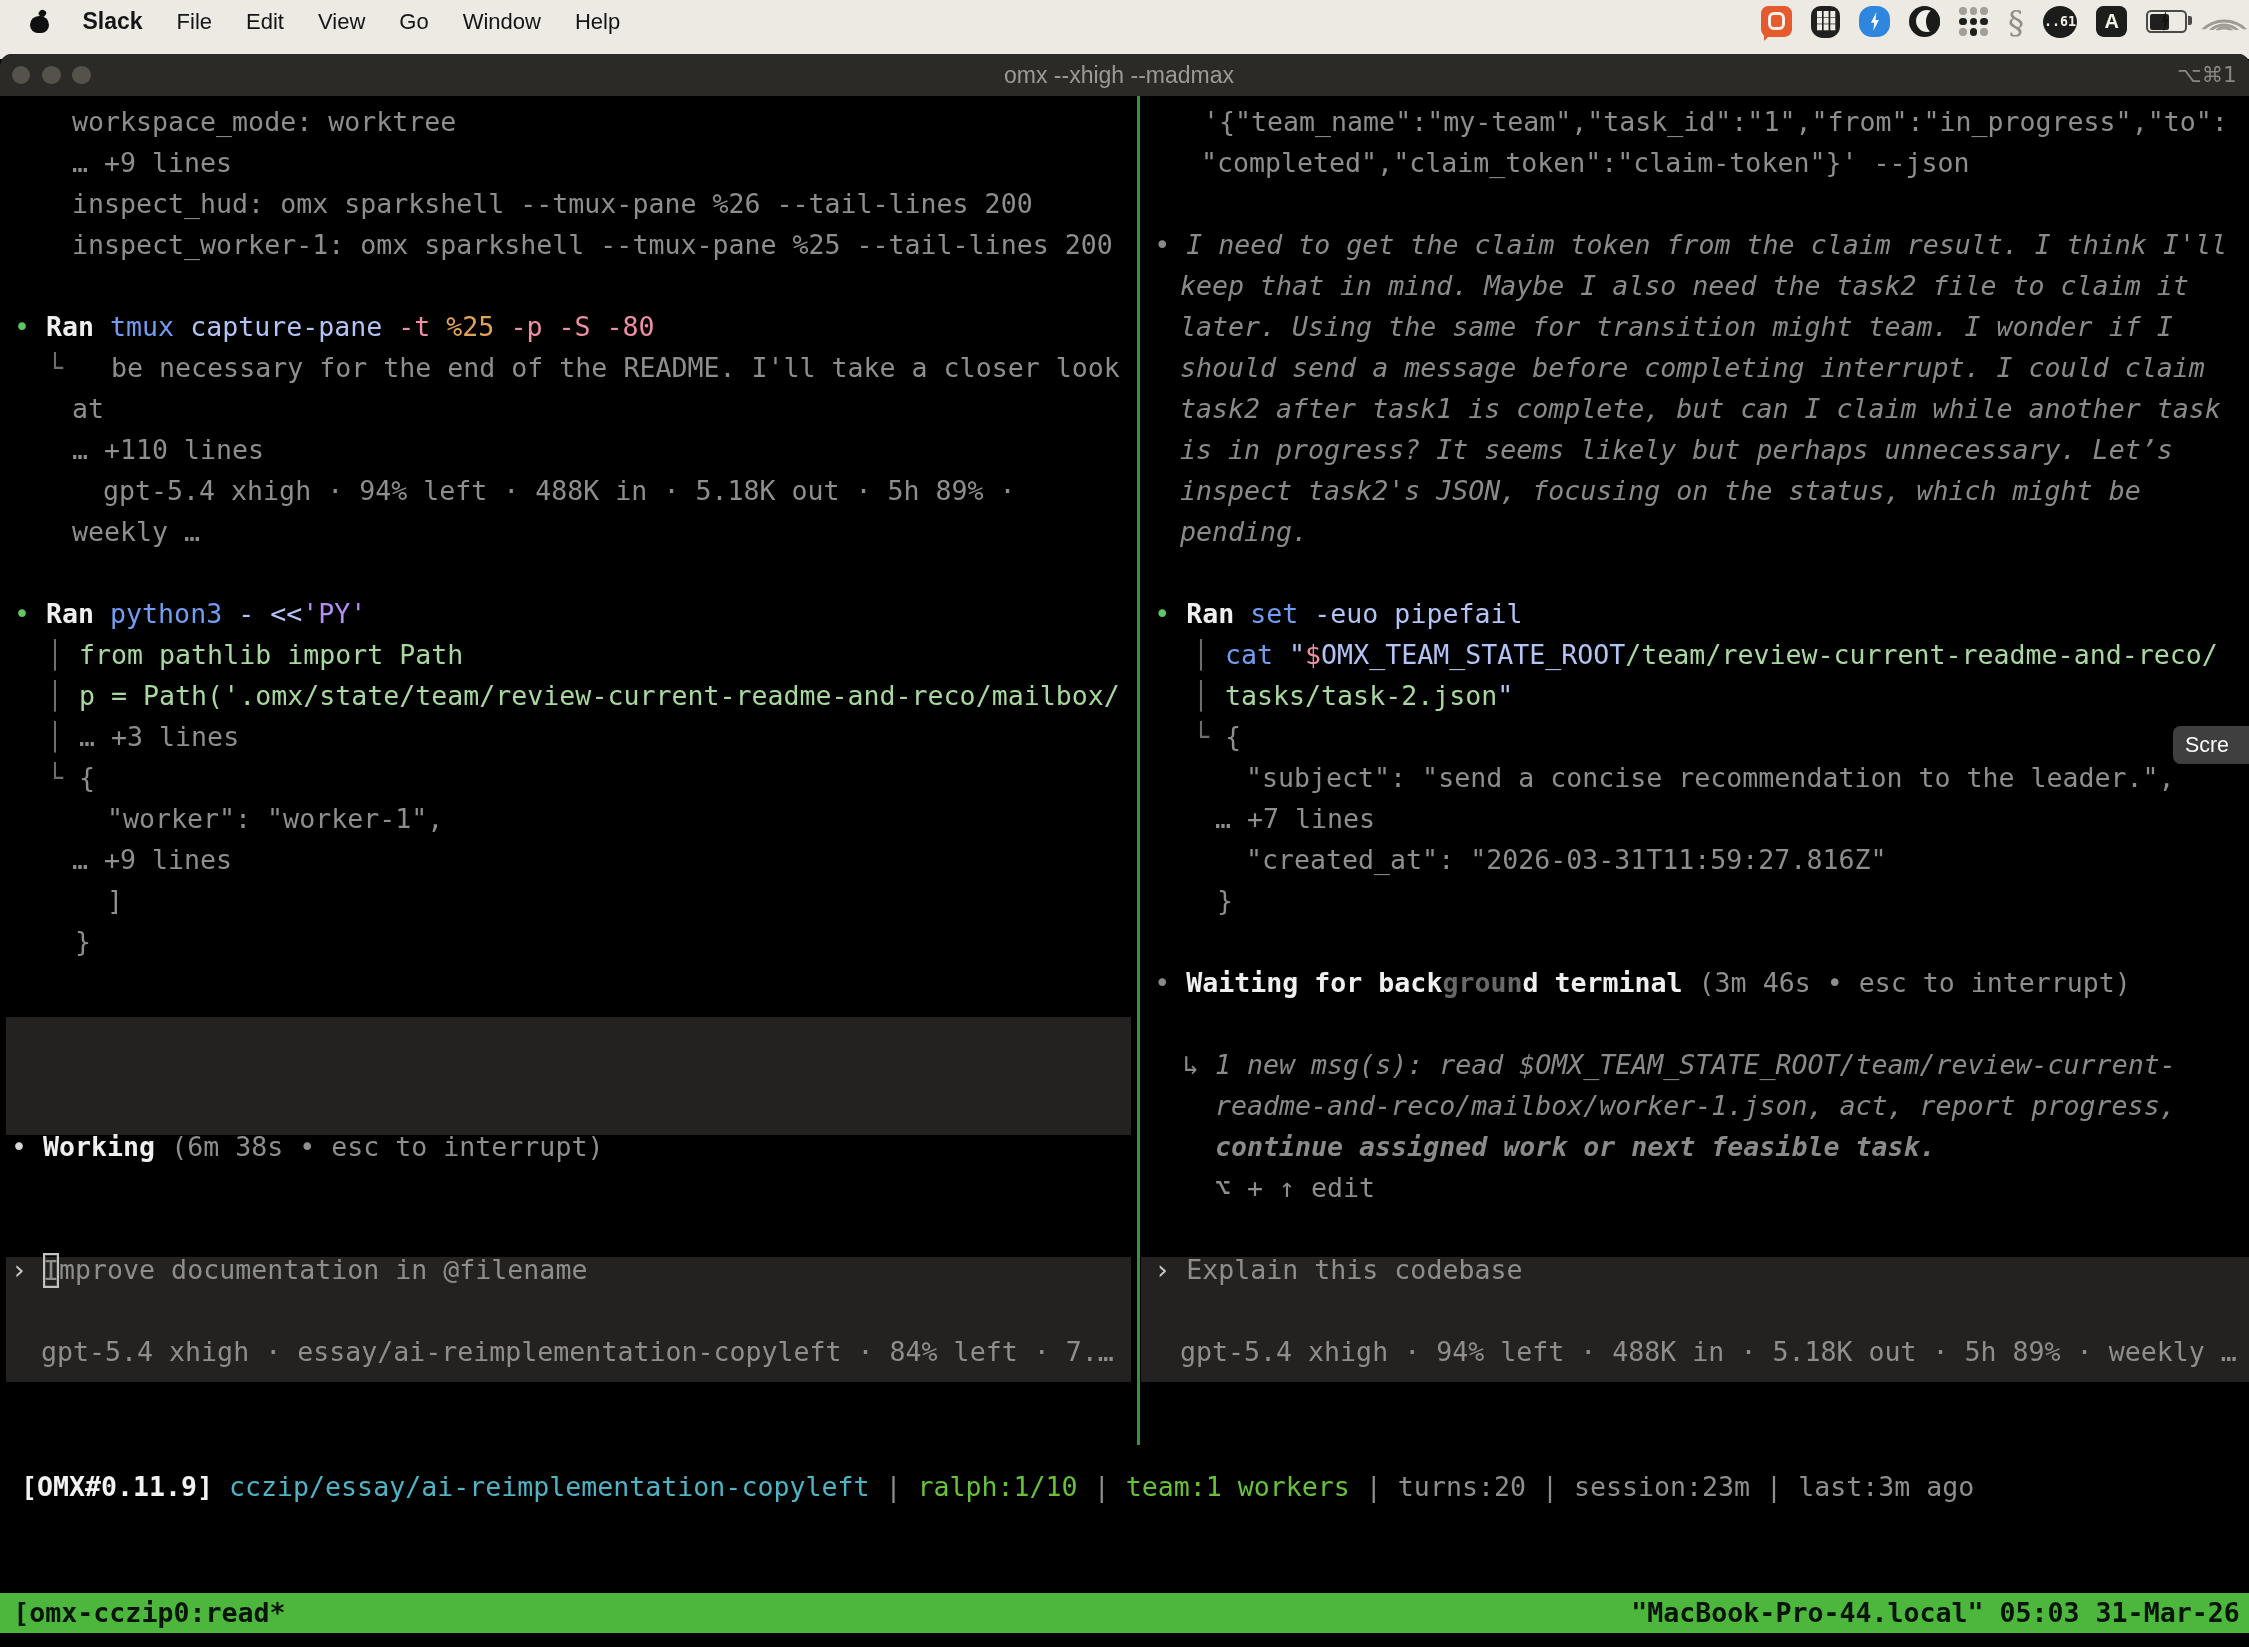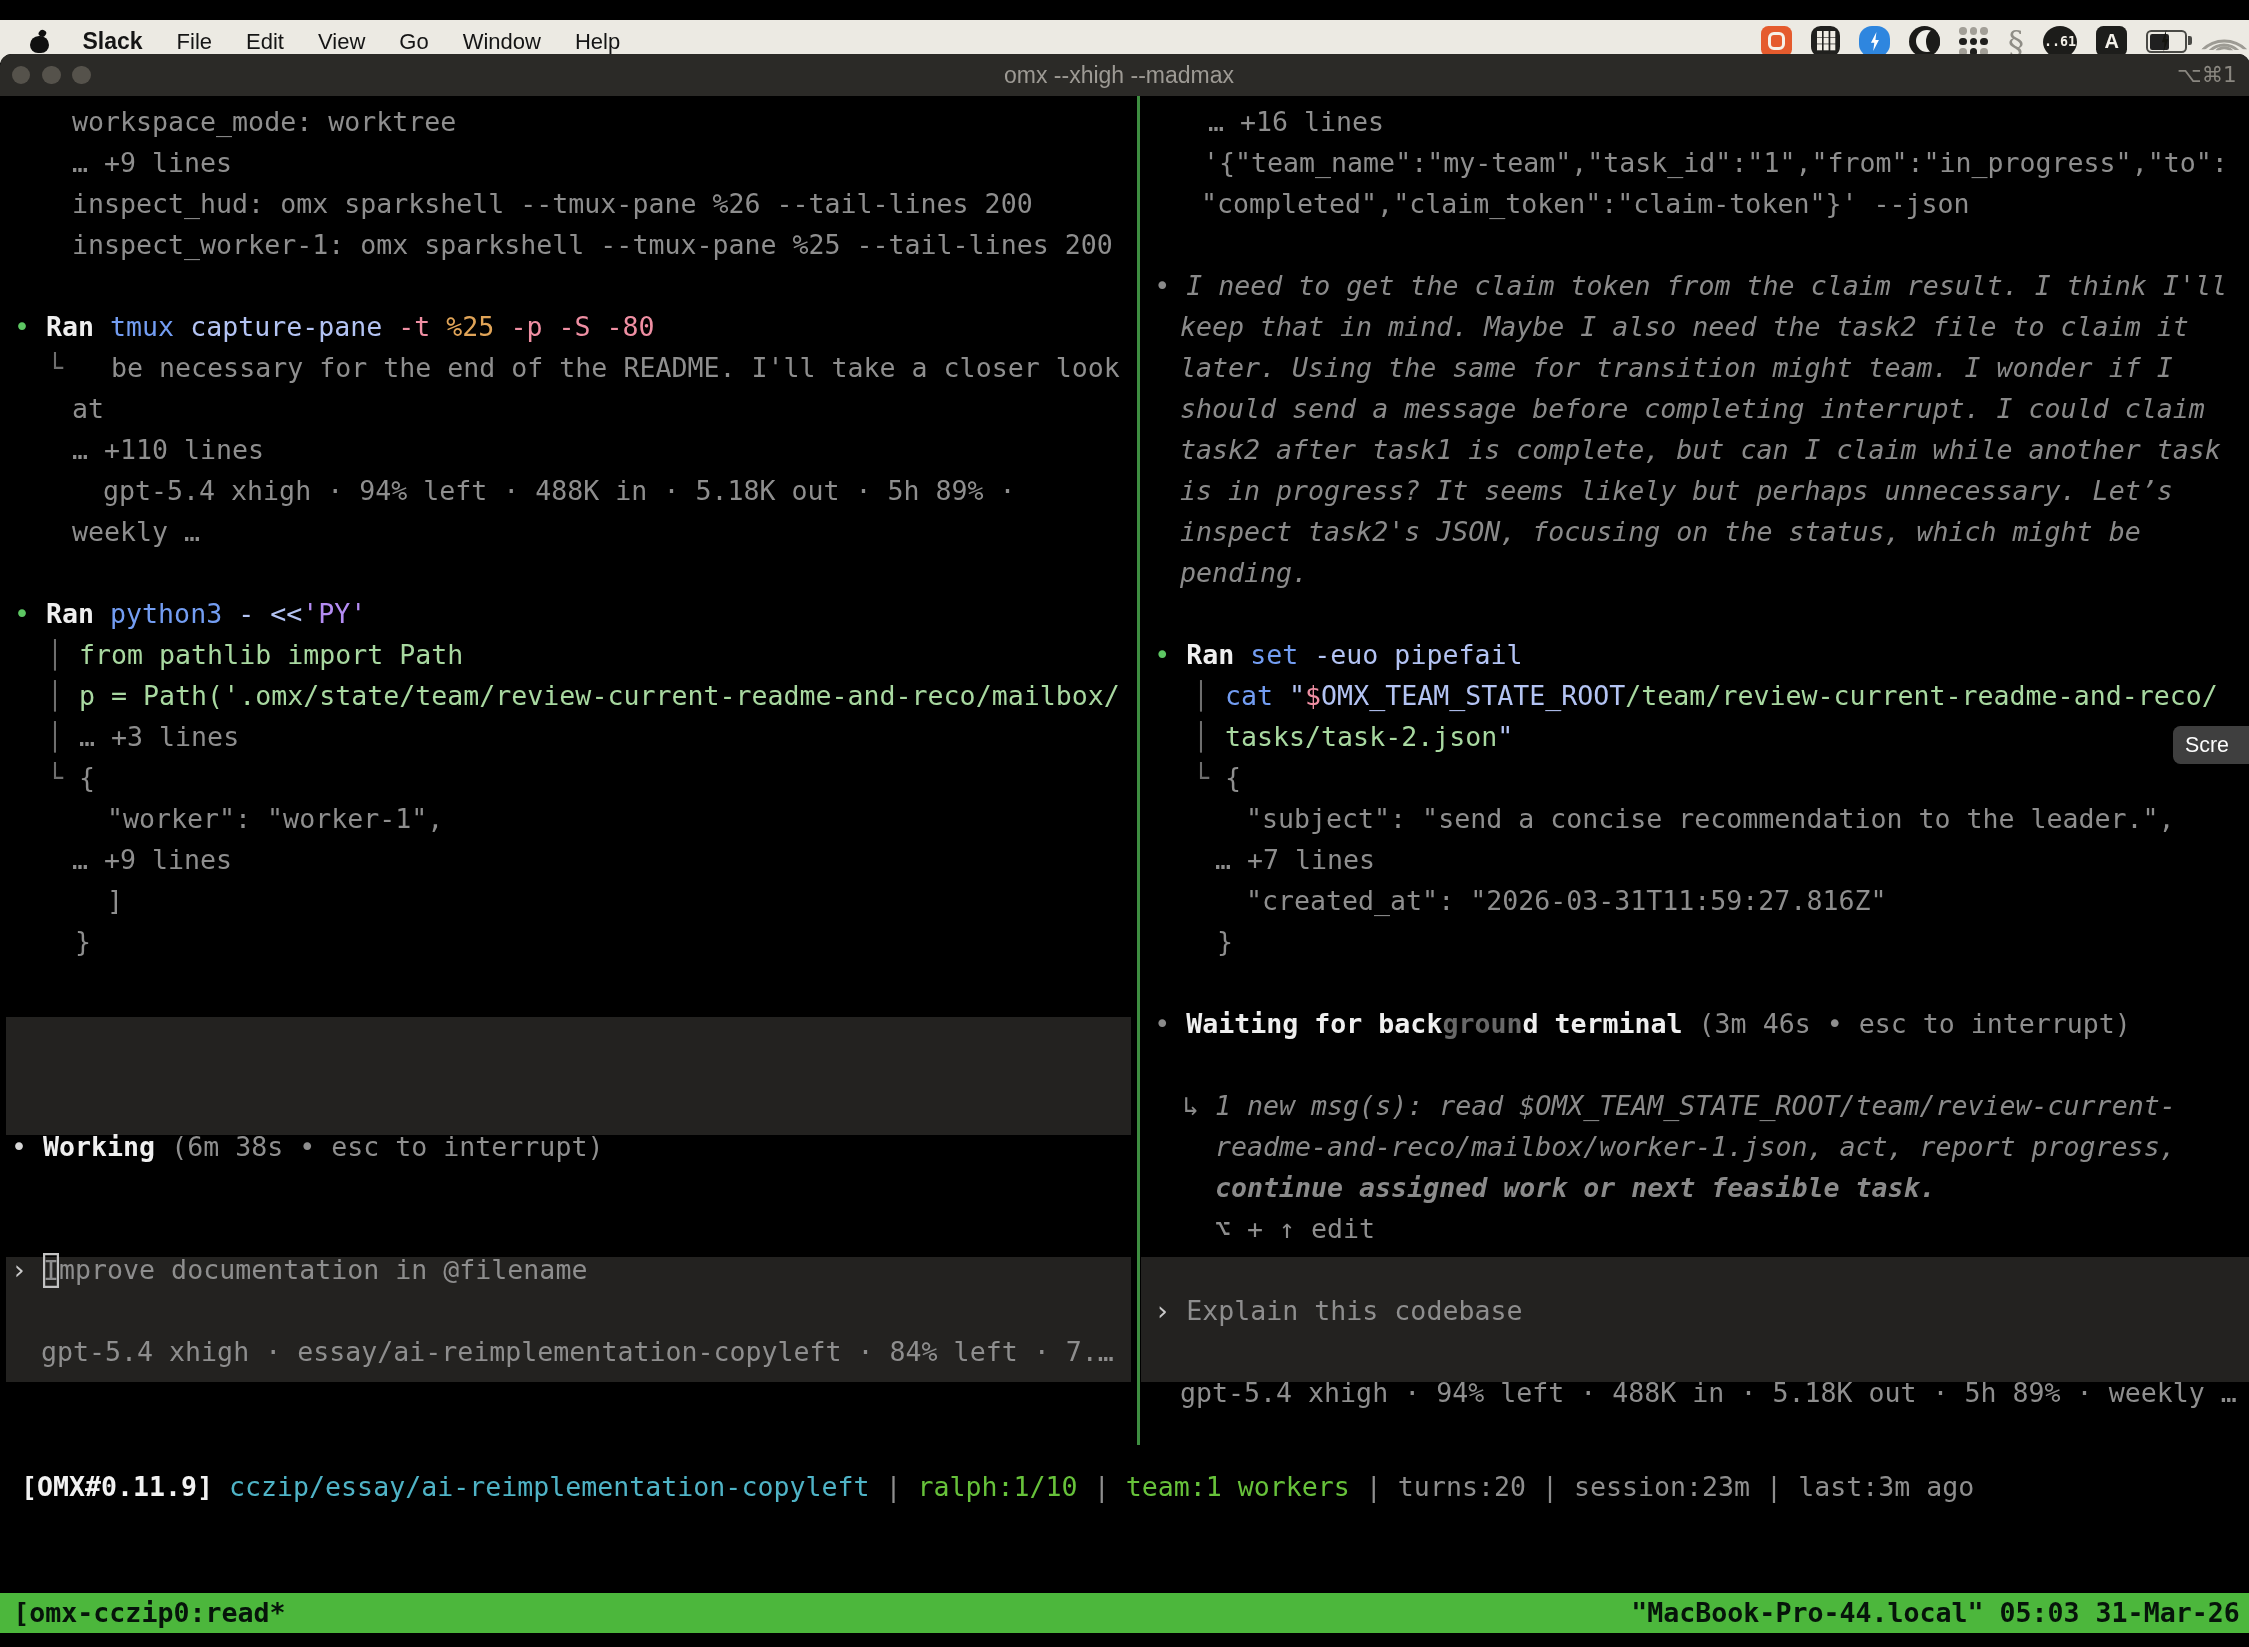--- a/index.html
+++ b/index.html
@@ -1,19 +1,19 @@
 <!DOCTYPE html>
 <html style="font-size:11.8px"><head>
 <meta charset="utf-8">
 <style>
   html,body{margin:0;padding:0;background:#000;}
   .screen{position:relative;width:2250px;height:1648px;background:#000;overflow:hidden;font-family:"Liberation Sans",sans-serif;}
 
   
-  .menubar{position:absolute;top:0;left:0;width:100%;height:43px;background:#eceae3;z-index:1;margin-top:20px;}
+  .menubar{position:absolute;top:0;left:0;width:100%;height:43px;background:#eceae3;z-index:1;}
   .deskgap{position:absolute;top:43px;left:0;width:100%;height:16px;background:#eceae3;z-index:0;}
   .menus{position:absolute;left:29.5px;top:0;height:43px;display:flex;align-items:center;gap:34px;font-size:22px;color:#151515;}
   .menus .menu-item.app{font-weight:bold;font-size:23px;}
   .apple{width:19px;height:23.6px;position:relative;display:inline-block;}
   .apple::before{content:"";position:absolute;bottom:0;left:0;width:19px;height:17.7px;background:#101010;border-radius:8.9px 8.9px 8px 8px;}
   .apple::after{content:"";position:absolute;top:0px;left:9.6px;width:7.4px;height:6.6px;background:#101010;border-radius:60% 40% 60% 40%;transform:rotate(32deg);}
   .statusicons{position:absolute;right:8.9px;top:0;height:43px;display:flex;align-items:center;gap:19px;z-index:2;}
   .ic{display:flex;align-items:center;justify-content:center;position:relative;}
   .rec{width:31px;height:31px;background:#e55b2d;border-radius:7.4px;}
   .rec i{position:absolute;inset:5.9px 6.6px 7.4px 6.6px;border:3.7px solid #f6f1e8;border-radius:5.9px;}
@@ -178,21 +178,20 @@
           <div class="tline"></div>
           <div class="tline"></div>
           <div class="tline" style="padding-left: 11px;"><span class="c-wdot">• </span><span class="c-w">Working </span><span class="c-g">(6m 38s • esc to interrupt)</span></div>
           <div class="tline"></div>
           <div class="tline"></div>
           <div class="tline" style="padding-left: 11px;"><span class="c-g2">› </span><span class="c-cur">I</span><span class="c-g">mprove documentation in @filename</span></div>
           <div class="tline"></div>
           <div class="tline" style="padding-left: 41px;"><span class="c-g">gpt-5.4 xhigh · essay/ai-reimplementation-copyleft · 84% left · 7.…</span></div>
         </div>
       <div class="pane right">
-          <div class="tline" style="padding-left: 56px;"><span class="c-g">… +16 lines</span></div>
           <div class="tline" style="padding-left: 51px;"><span class="c-g">'{"team_name":"my-team","task_id":"1","from":"in_progress","to":</span></div>
           <div class="tline" style="padding-left: 49px;"><span class="c-g">"completed","claim_token":"claim-token"}' --json</span></div>
           <div class="tline"></div>
           <div class="tline" style="padding-left: 2.2px;"><span class="c-gb">• </span><span class="c-it">I need to get the claim token from the claim result. I think I'll</span></div>
           <div class="tline" style="padding-left: 28px;"><span class="c-it">keep that in mind. Maybe I also need the task2 file to claim it</span></div>
           <div class="tline" style="padding-left: 28px;"><span class="c-it">later. Using the same for transition might team. I wonder if I</span></div>
           <div class="tline" style="padding-left: 28px;"><span class="c-it">should send a message before completing interrupt. I could claim</span></div>
           <div class="tline" style="padding-left: 28px;"><span class="c-it">task2 after task1 is complete, but can I claim while another task</span></div>
           <div class="tline" style="padding-left: 28px;"><span class="c-it">is in progress? It seems likely but perhaps unnecessary. Let’s</span></div>
           <div class="tline" style="padding-left: 28px;"><span class="c-it">inspect task2's JSON, focusing on the status, which might be</span></div>

